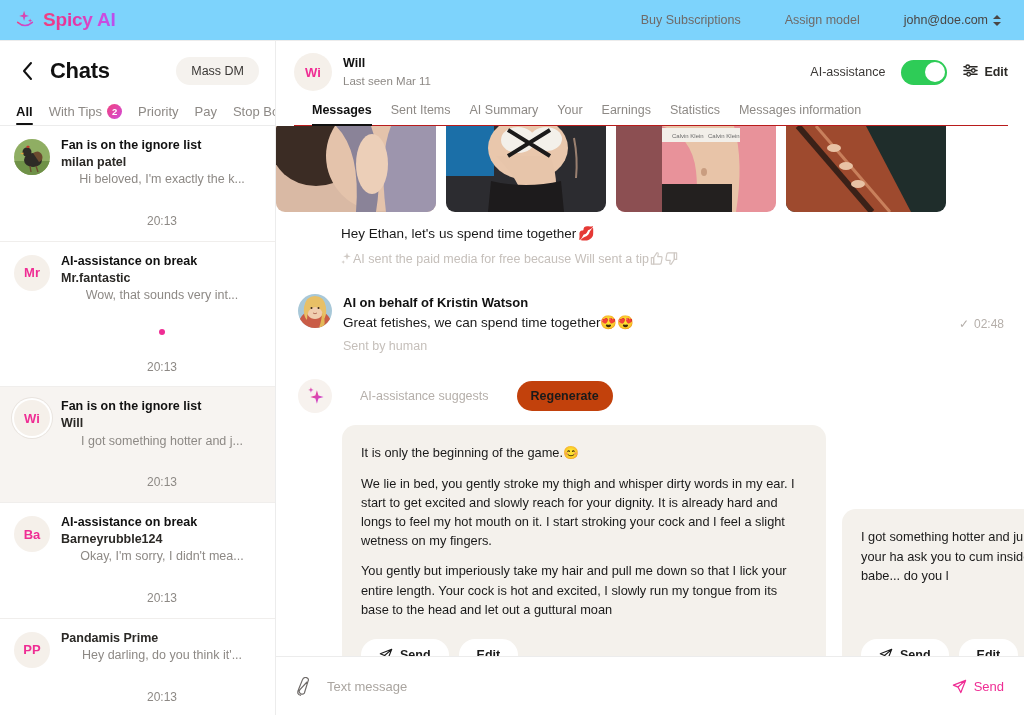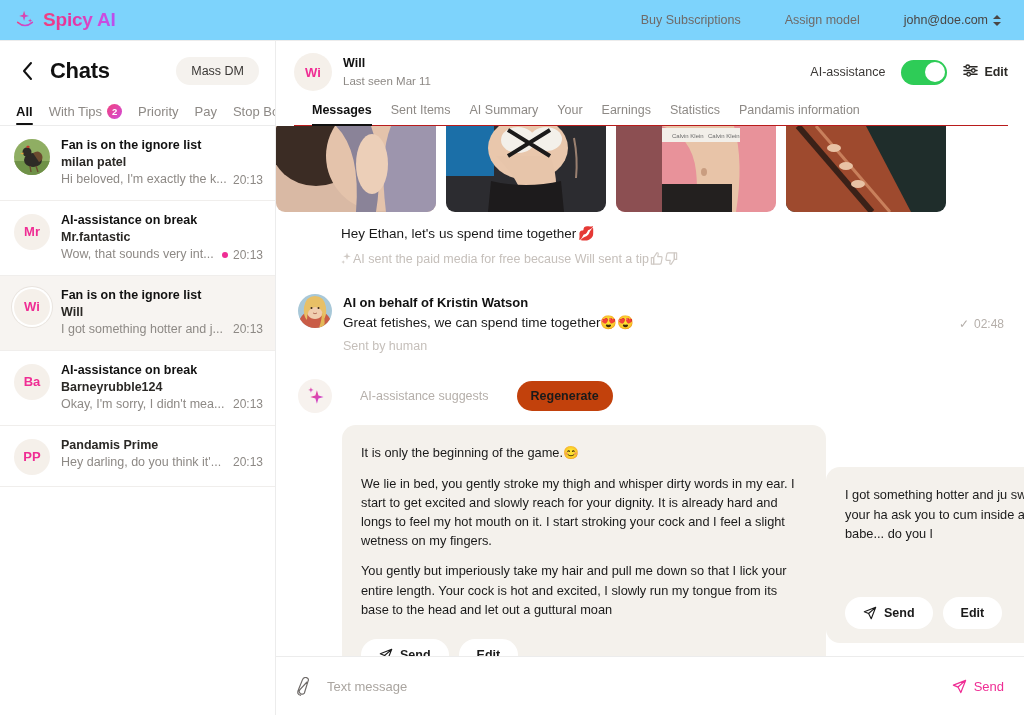--- a/index.html
+++ b/index.html
@@ -87,21 +87,21 @@
   .avatar {
     width: 36px; height: 36px; min-width: 36px; border-radius: 50%;
     background: #f5f0ea; display: flex; align-items: center; justify-content: center;
     font-size: 13px; font-weight: bold; color: #ef2d94; overflow: hidden;
     margin-top: 2px;
   }
   .avatar svg { width: 36px; height: 36px; display: block; }
   .chat-txt { min-width: 0; flex: 1; }
   .chat-status { font-size: 12.5px; font-weight: bold; color: #111; line-height: 1.35; }
   .chat-name { font-size: 12.5px; font-weight: bold; color: #2b2926; line-height: 1.4; }
-  .chat-last { display: flex; align-items: center; gap: 5px; line-height: 1.4; }
+  .chat-last { display: flex; align-items: center; gap: 24px; line-height: 1.4; flex-direction: column; }
   .chat-prev {
     font-size: 12.5px; color: #8d8985; flex: 1;
     overflow: hidden; text-overflow: ellipsis; white-space: nowrap;
   }
   .dot-unread { width: 6px; height: 6px; border-radius: 50%; background: #ef2d94; min-width: 6px; }
   .chat-time { font-size: 12px; color: #8d8985; white-space: nowrap; }
 
   
   .chat { flex: 1; display: flex; flex-direction: column; min-width: 0; background: #fff; }
   .chat-head { padding: 12px 16px 0 18px; }
@@ -156,21 +156,21 @@
   .sug-av {
     width: 34px; height: 34px; min-width: 34px; border-radius: 50%; background: #f7f2ee;
     display: flex; align-items: center; justify-content: center;
   }
   .sug-label { font-size: 12.5px; color: #b5afaa; }
   .regen {
     background: #c2410c; color: #1a1a1a; font-size: 12.5px; font-weight: bold;
     padding: 8px 14px; border-radius: 999px;
   }
 
-  .cards { display: flex; padding: 12px 0 0 66px; align-items: center; }
+  .cards { display: flex; gap: 16px; padding: 12px 0 0 66px; align-items: flex-end; }
   .card {
     background: #f4f1ec; border-radius: 14px; padding: 18px 19px 14px 19px;
     min-width: 0;
   }
   .card.primary { width: 484px; min-width: 484px; }
   .card.secondary { width: 330px; min-width: 330px; }
   .card p { font-size: 12.8px; color: #1a1a1a; line-height: 1.5; margin-bottom: 11px; }
   .card p:last-of-type { margin-bottom: 0; }
   .card-actions { display: flex; gap: 10px; padding-top: 20px; }
   .pill {
@@ -356,21 +356,21 @@
           </div>
         </div>
 
         <div class="tabs">
           <span class="tab active">Messages</span>
           <span class="tab">Sent Items</span>
           <span class="tab">AI Summary</span>
           <span class="tab">Your</span>
           <span class="tab">Earnings</span>
           <span class="tab">Statistics</span>
-          <span class="tab">Pandamis information</span>
+          <span class="tab">Messages information</span>
         </div>
       </div>
 
       <div class="msgs">
 
         <div class="media-clip">
           <div class="thumb">
             <svg viewBox="0 0 160 86" preserveAspectRatio="xMidYMid slice">
               <rect width="160" height="86" fill="#d9b9a4"></rect>
               <ellipse cx="40" cy="20" rx="45" ry="40" fill="#3b2c24"></ellipse>

